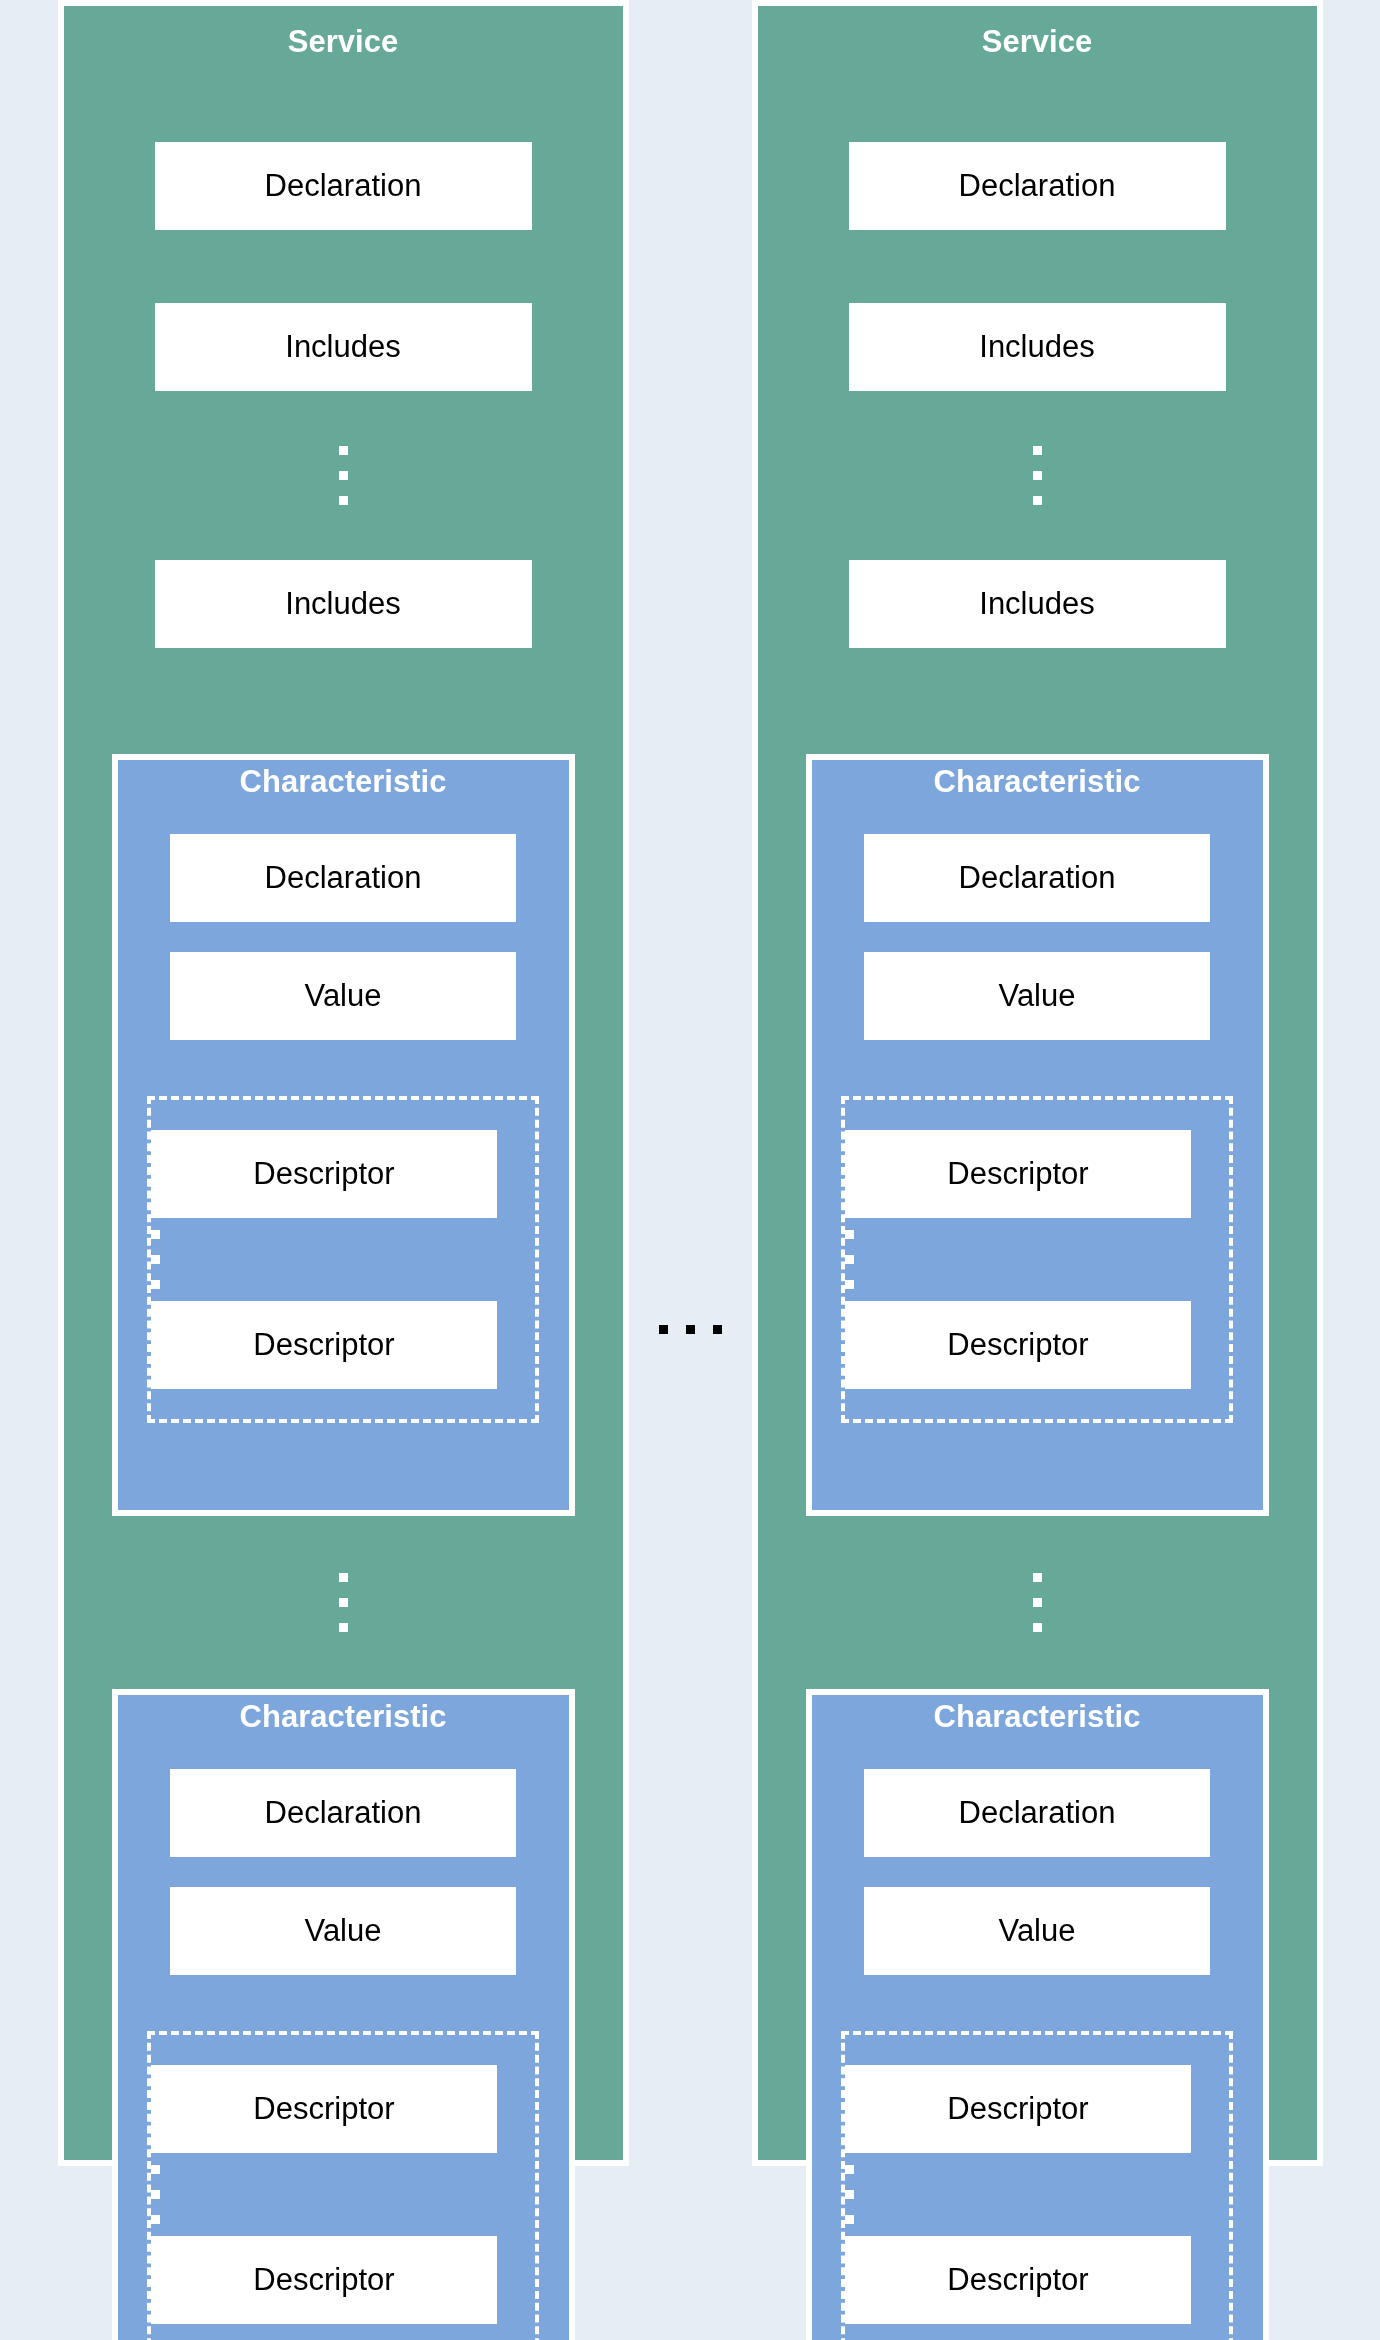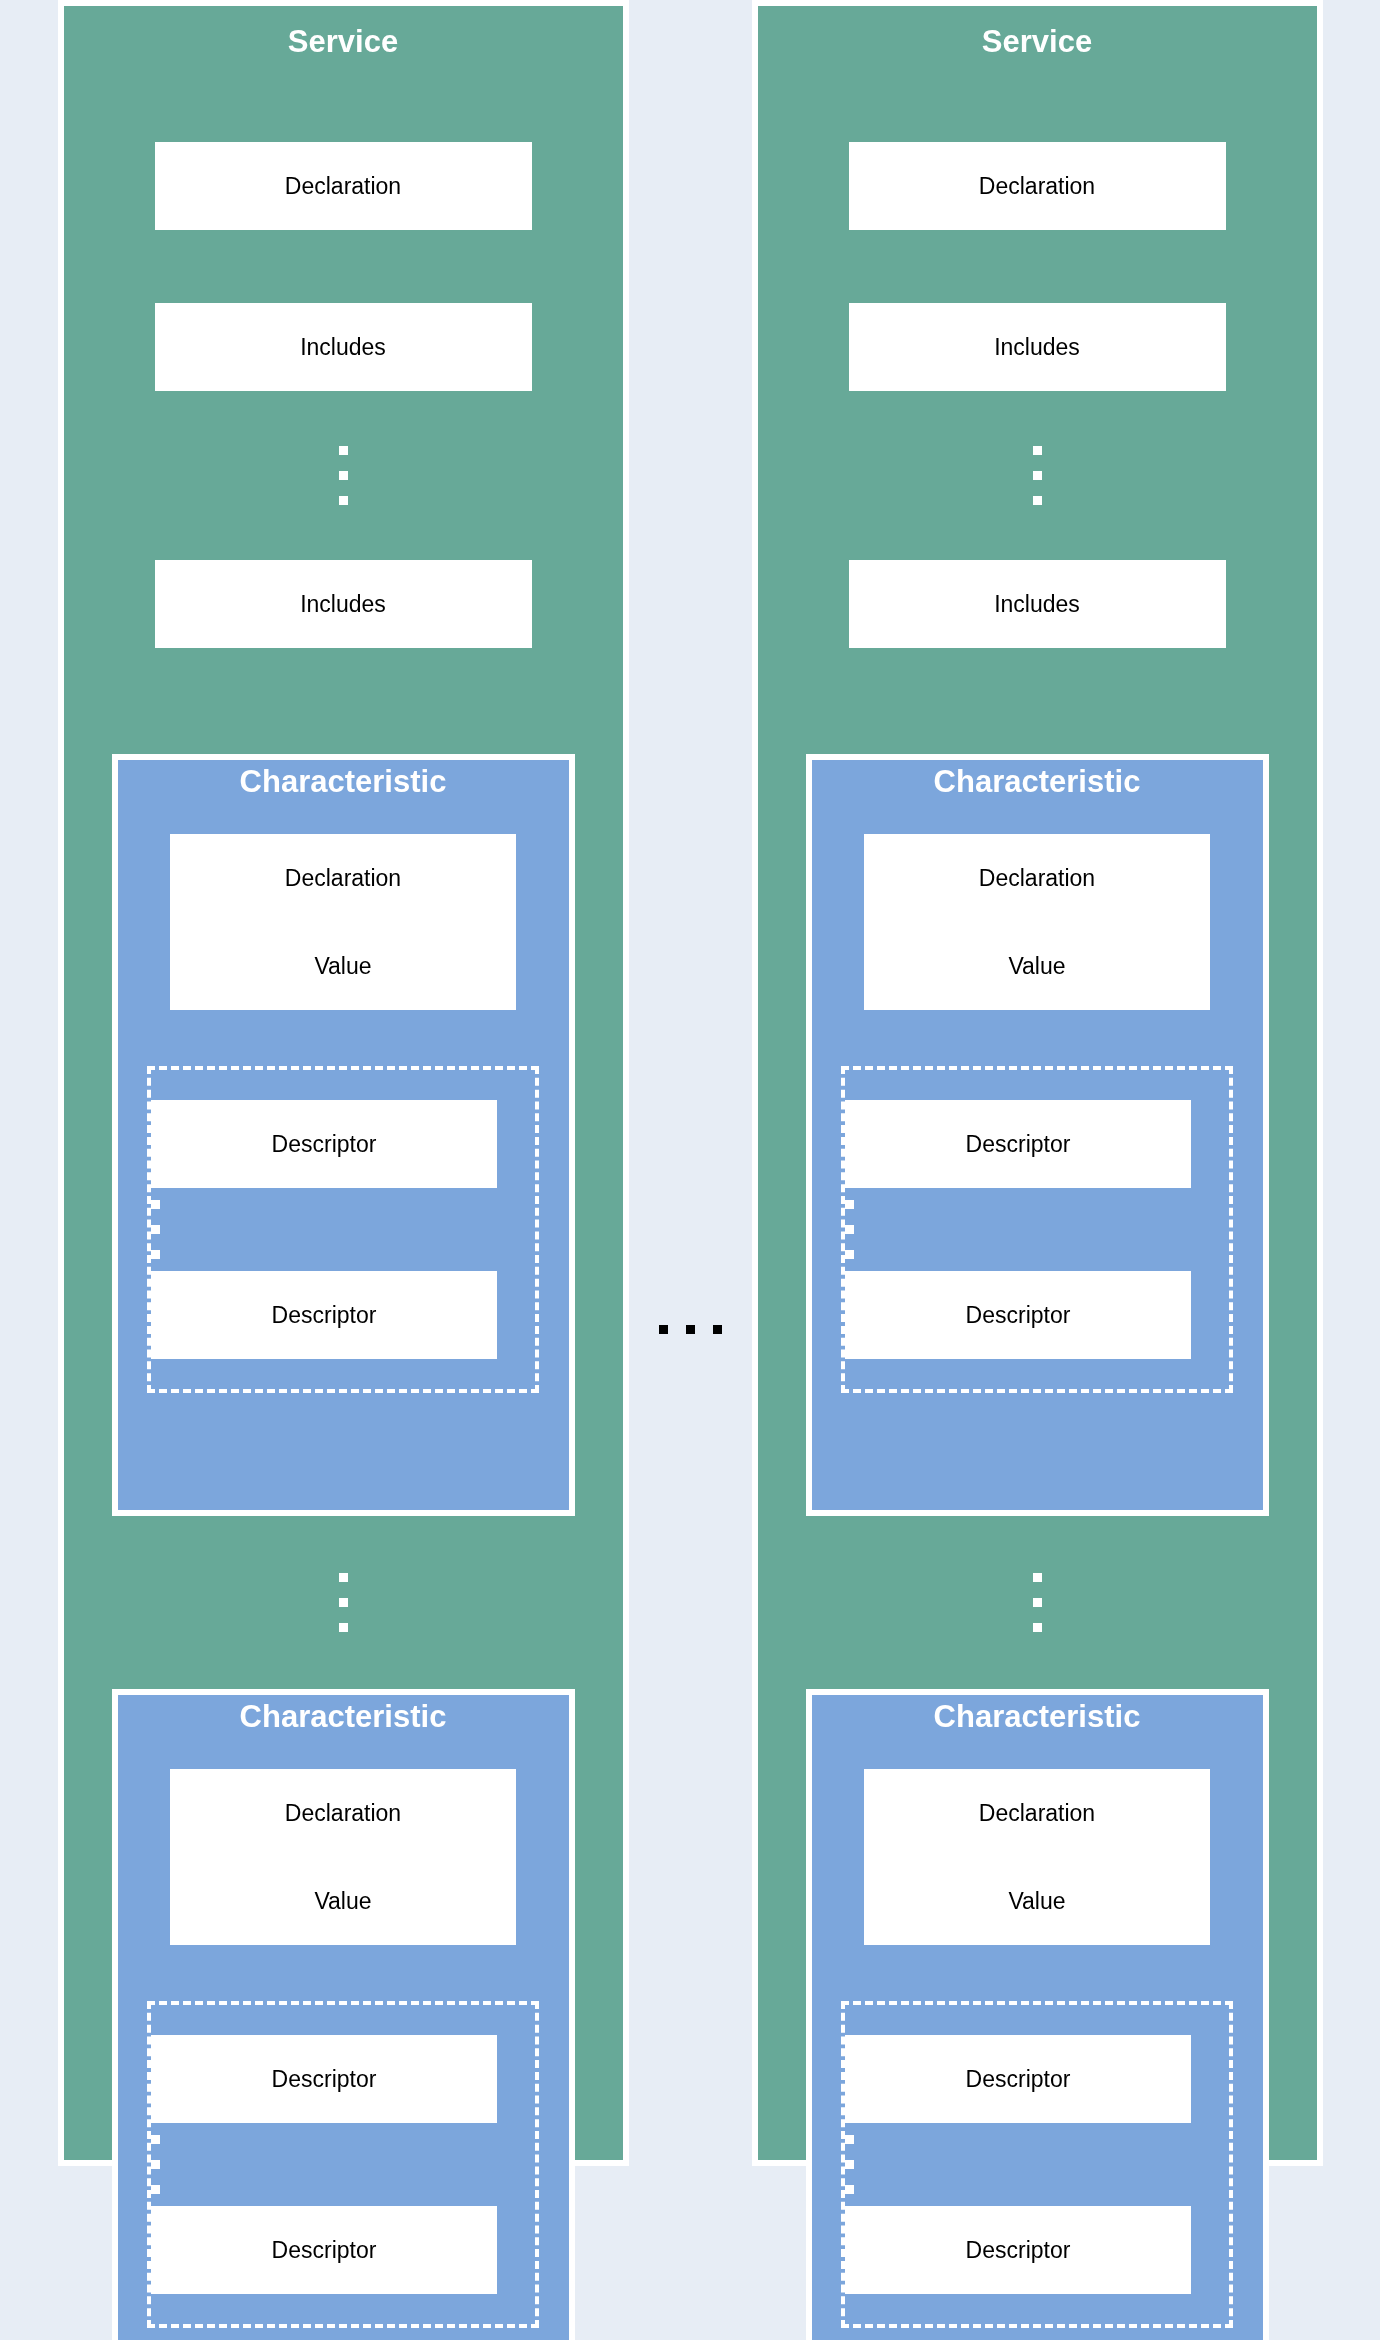--- a/index.html
+++ b/index.html
@@ -13,37 +13,37 @@
     padding-top:10px;text-align:center;font-size:40px;line-height:58px;
     font-weight:700;color:var(--ink);margin-bottom:44px;
   }
   .services-row{display:flex;justify-content:center;align-items:flex-start;}
   .service{
     width:571px;height:2166px;border:6px solid #fff;background:var(--teal);
     display:flex;flex-direction:column;align-items:center;gap:43px;
   }
   .service-heading{margin-top:14px;font-size:31px;line-height:44px;font-weight:700;color:var(--heading);}
   .wbox{
-    background:var(--box);color:var(--ink);font-size:23px;
+    background:var(--box);color:var(--ink);font-size:31px;
     display:flex;align-items:center;justify-content:center;flex-shrink:0;
   }
   .s-box{width:377px;height:88px;}
   .s-decl{margin-top:35px;}
   .s-inc{margin-top:30px;}
   .vdots{display:flex;flex-direction:column;align-items:center;gap:16px;margin:12px 0;flex-shrink:0;}
   .vdots .dot{width:9px;height:9px;background:#fff;}
   .characteristic{
     margin-top:63px;width:463px;height:762px;border:6px solid #fff;background:var(--blue);
     display:flex;flex-direction:column;align-items:center;flex-shrink:0;
   }
   .char-gap{margin:14px 0;}
   .char-heading{font-size:31px;line-height:44px;font-weight:700;color:var(--heading);}
   .c-box{width:346px;height:88px;}
   .c-decl{margin-top:30px;}
-  .c-value{}
+  .c-value{margin-top:30px;}
   .descriptor-group{
     margin-top:56px;width:392px;border:4px dashed #fff;padding:30px 0;
     display:flex;flex-direction:column;align-items:flex-start;
   }
   .descriptor-group .vdots{margin:12px 0;}
   .hdots{display:flex;gap:18px;margin:1325px 30px 0;flex-shrink:0;}
   .hdots .dot{width:9px;height:9px;background:var(--ink);}
 </style>
 </head>
 <body>

